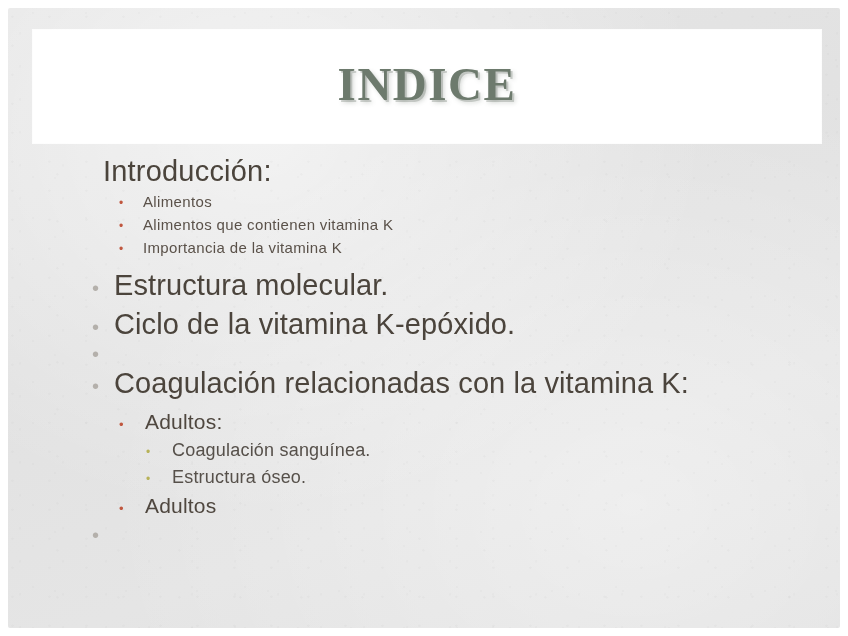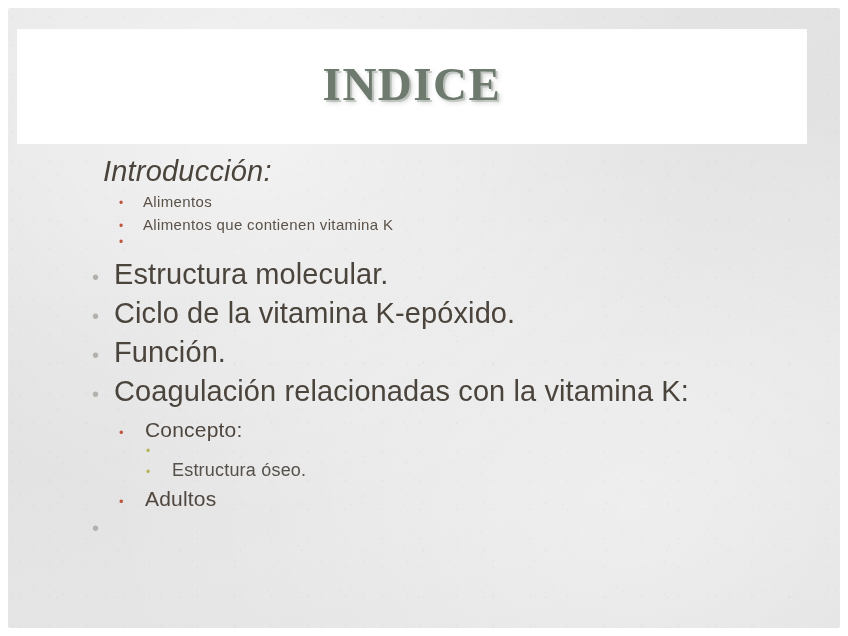--- a/index.html
+++ b/index.html
@@ -40,21 +40,21 @@
       radial-gradient(circle at 81% 54%, rgba(0,0,0,0.018) 0 1px, transparent 1.4px),
       radial-gradient(circle at 28% 77%, rgba(0,0,0,0.014) 0 1px, transparent 1.4px),
       radial-gradient(circle at 66% 88%, rgba(0,0,0,0.016) 0 1px, transparent 1.4px);
     background-size: 37px 29px, 53px 41px, 61px 47px, 43px 33px, 71px 59px;
     pointer-events: none;
   }
 
   
   #title-box {
     position: absolute;
-    left: 18px;
+    left: 33px;
     top: 30px;
     width: 788px;
     height: 113px;
     background: #ffffff;
     box-shadow: 0 0 0 1px rgba(255,255,255,0.9);
   }
   #title-box-inner {
     position: absolute;
     inset: 0;
     display: flex;
@@ -100,21 +100,20 @@
     display: inline-block;
   }
 
   
   .lvl0 {
     padding-left: 103px;
     font-size: 29px;
     line-height: 38px;
     letter-spacing: 0.2px;
     color: #4b443c;
-    font-style: italic;
   }
 
   
   .lvl1 {
     padding-left: 92px;
     font-size: 29px;
     line-height: 39px;
     letter-spacing: 0.1px;
   }
   .lvl1 .bullet {
@@ -190,49 +189,50 @@
     <div class="line lvl2">
       <span class="bullet">•</span>
       <span class="txt">Alimentos</span>
     </div>
     <div class="line lvl2">
       <span class="bullet">•</span>
       <span class="txt">Alimentos que contienen vitamina K</span>
     </div>
     <div class="line lvl2">
       <span class="bullet">•</span>
+      <span class="txt">Importancia de la vitamina K</span>
     </div>
 
     <div class="gap-md"></div>
 
     <div class="line lvl1">
       <span class="bullet">•</span>
       <span class="txt">Estructura molecular.</span>
     </div>
     <div class="line lvl1">
       <span class="bullet">•</span>
       <span class="txt">Ciclo de la vitamina K-epóxido.</span>
     </div>
     <div class="line lvl1">
       <span class="bullet">•</span>
-      <span class="txt">Función.</span>
     </div>
     <div class="line lvl1">
       <span class="bullet">•</span>
       <span class="txt">Coagulación relacionadas con la vitamina K:</span>
     </div>
 
     <div class="gap-sm"></div>
 
     <div class="line lvl2b">
       <span class="bullet">•</span>
-      <span class="txt">Concepto:</span>
+      <span class="txt">Adultos:</span>
     </div>
     <div class="line lvl3">
       <span class="bullet">•</span>
+      <span class="txt">Coagulación sanguínea.</span>
     </div>
     <div class="line lvl3">
       <span class="bullet">•</span>
       <span class="txt">Estructura óseo.</span>
     </div>
     <div class="line lvl2b">
       <span class="bullet">•</span>
       <span class="txt">Adultos</span>
     </div>
 

